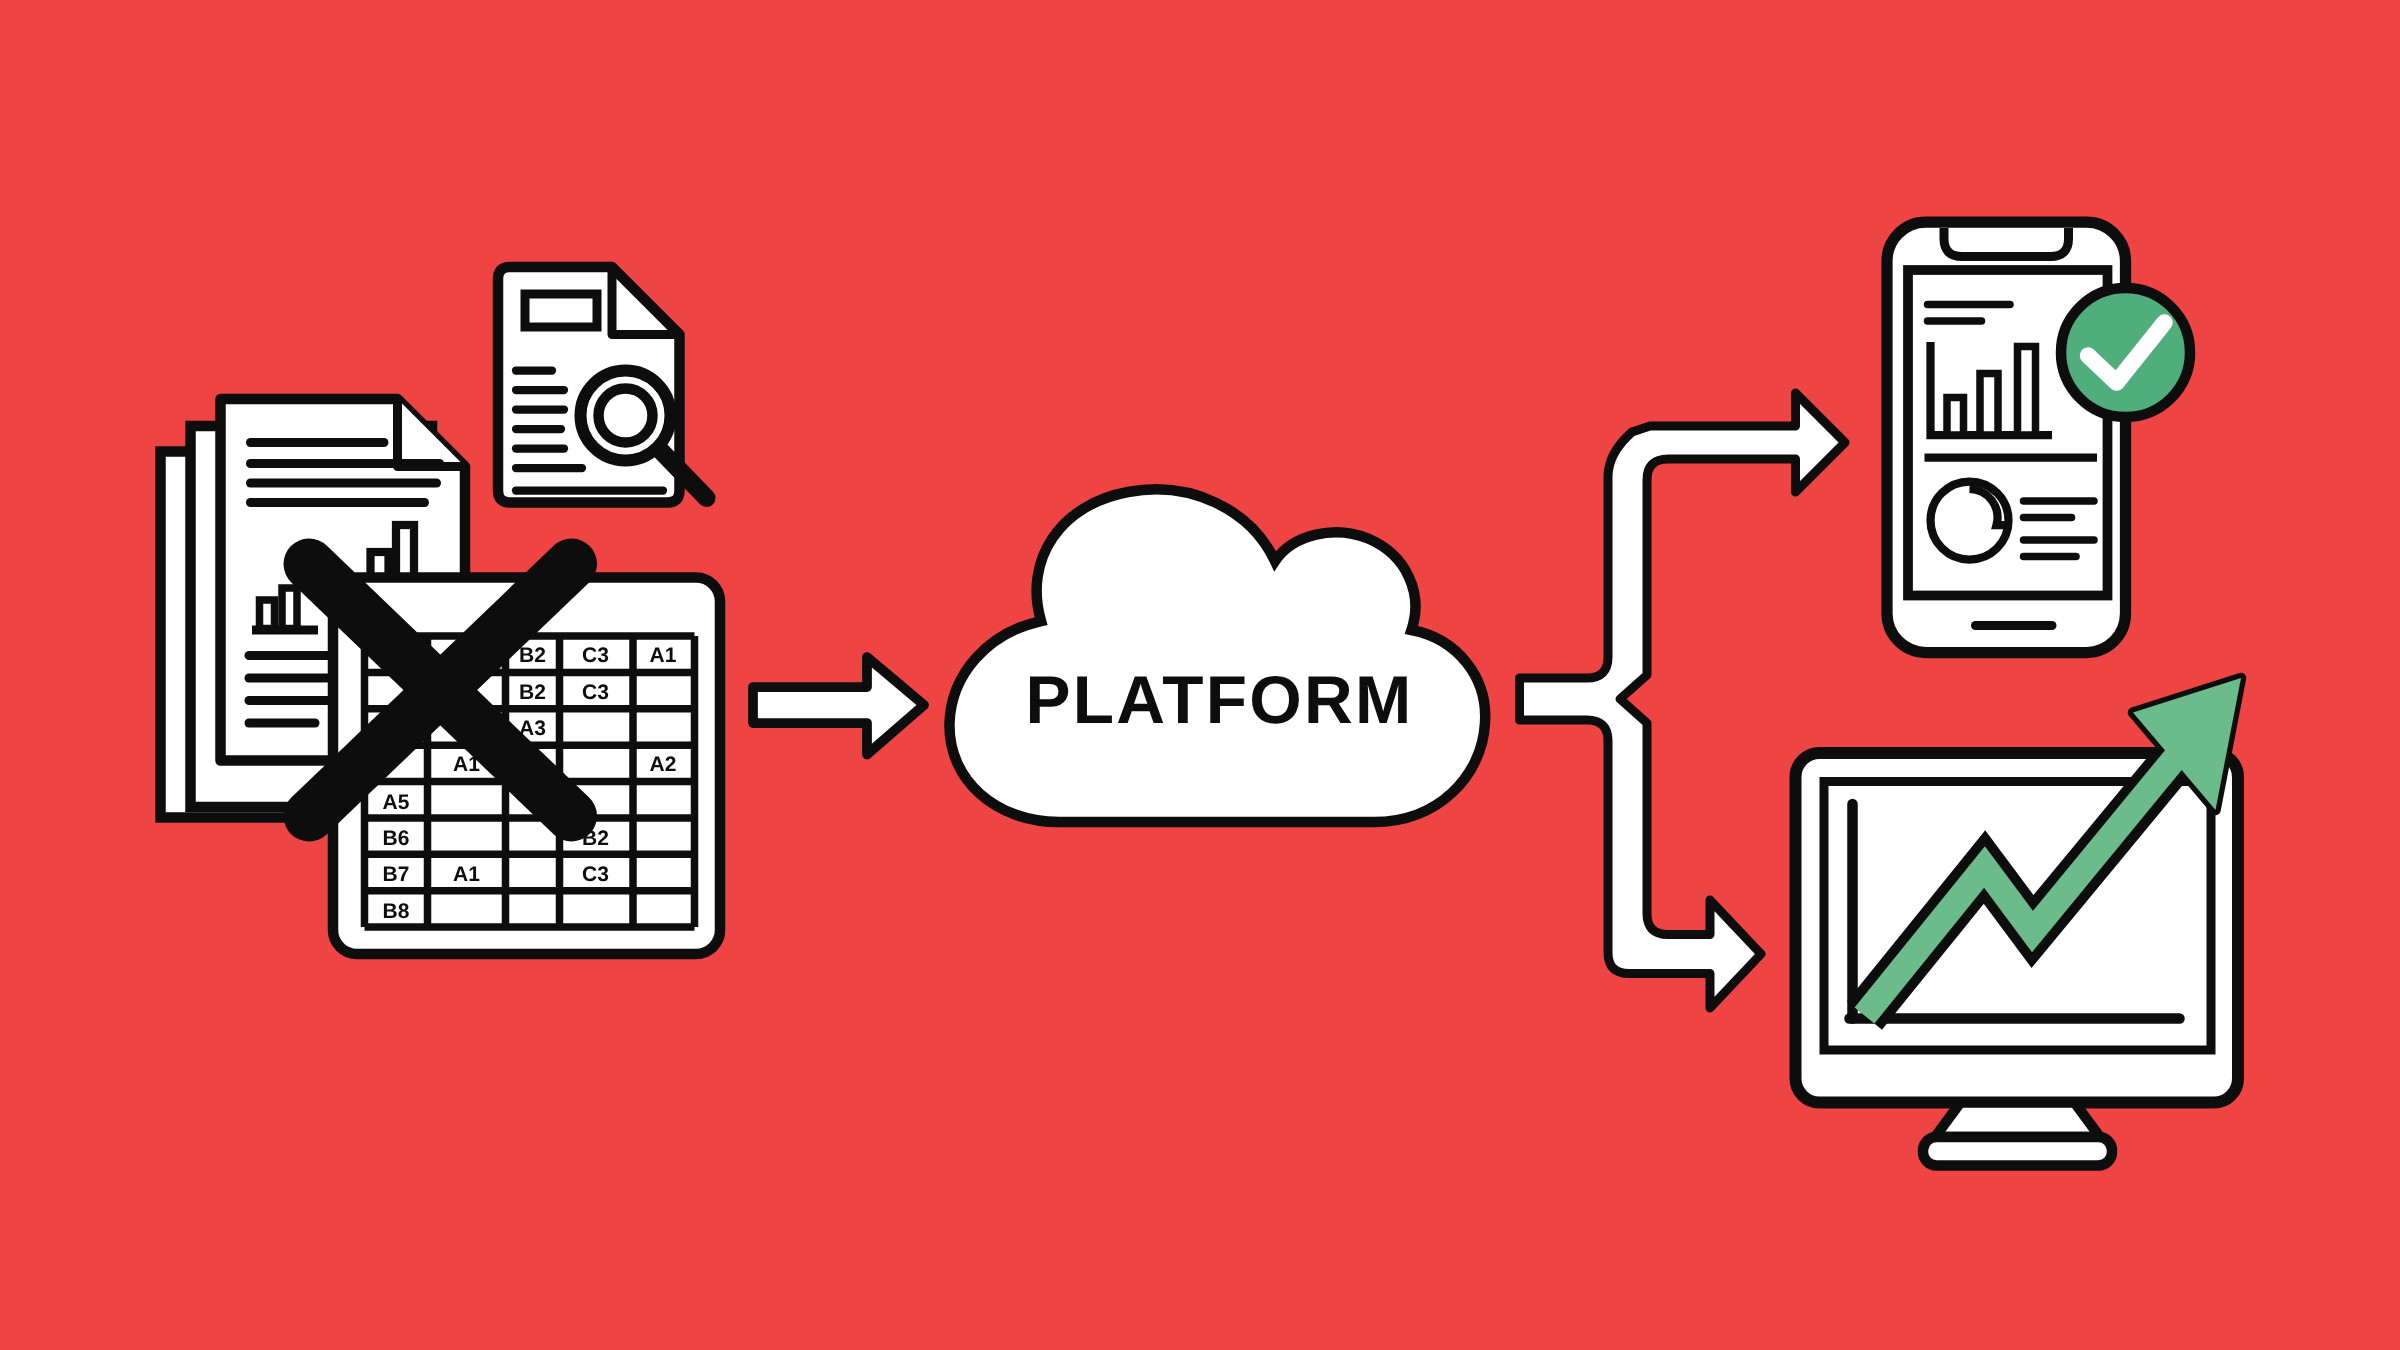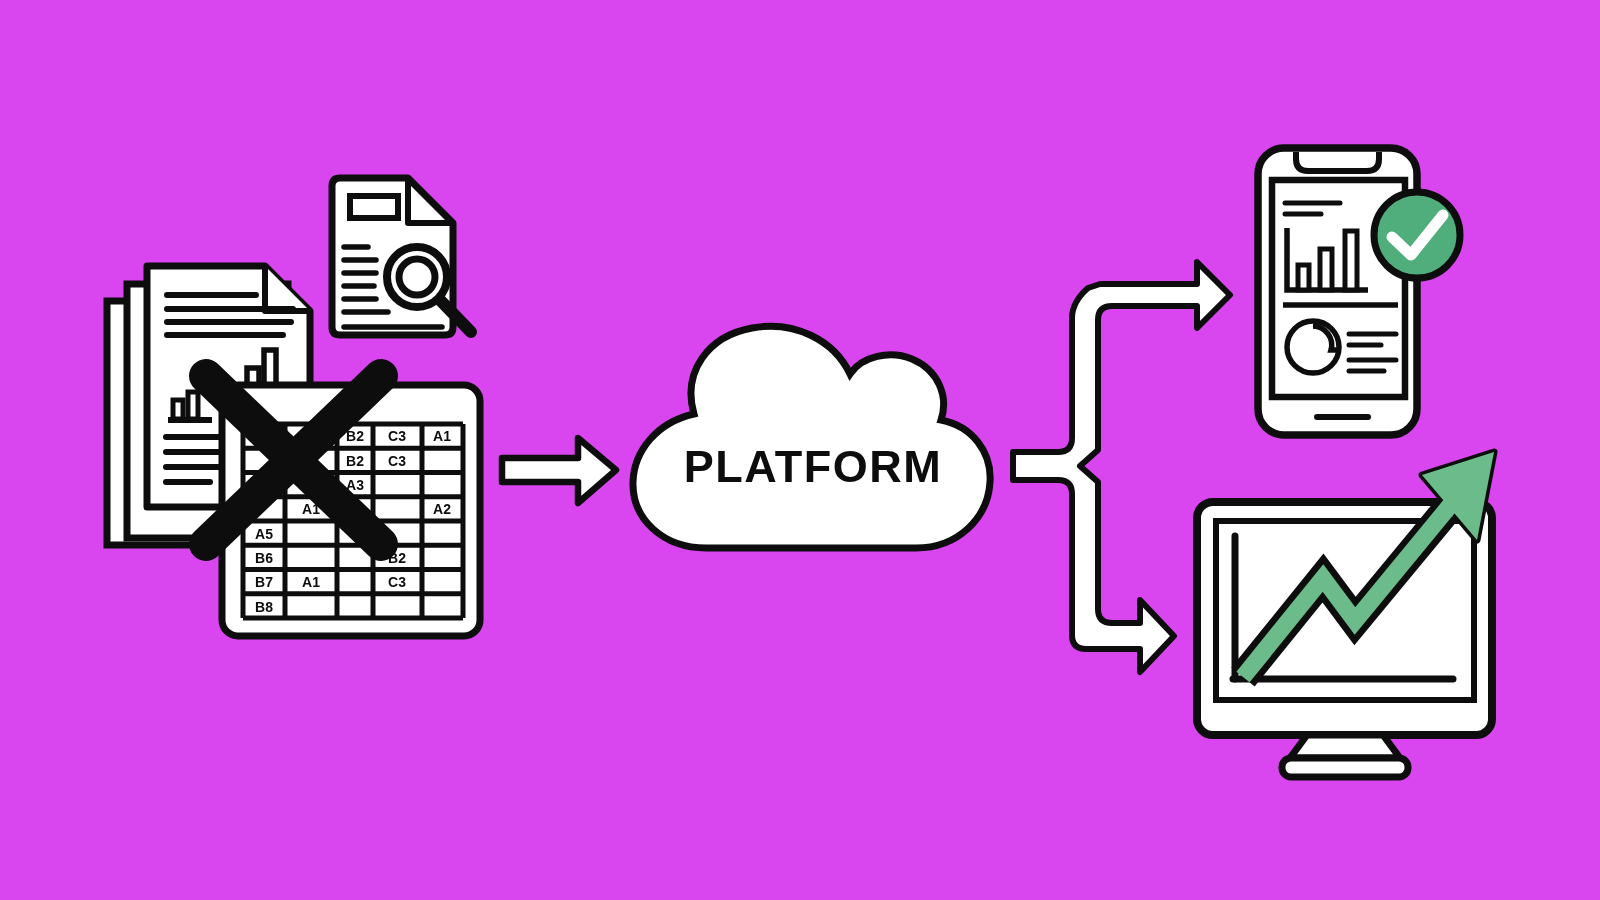--- a/index.html
+++ b/index.html
@@ -1,16 +1,16 @@
 <!DOCTYPE html>
 <html><head>
 <meta charset="utf-8">
 <style>
   html,body{margin:0;padding:0;background:#fff;}
-  #stage{position:relative;width:1600px;height:900px;background:#d946ef;overflow:hidden;
+  #stage{position:relative;width:1600px;height:900px;background:#ef4444;overflow:hidden;
          font-family:"Liberation Sans",sans-serif;}
   svg{display:block;}
   text{font-family:"Liberation Sans",sans-serif;}
   .cell-txt{font-size:14px;font-weight:700;fill:#0d0d0d;}
   .cloud-txt{font-size:45px;font-weight:700;letter-spacing:1.5px;fill:#0d0d0d;}
 </style>
 </head>
 <body>
 
 <div id="stage">

